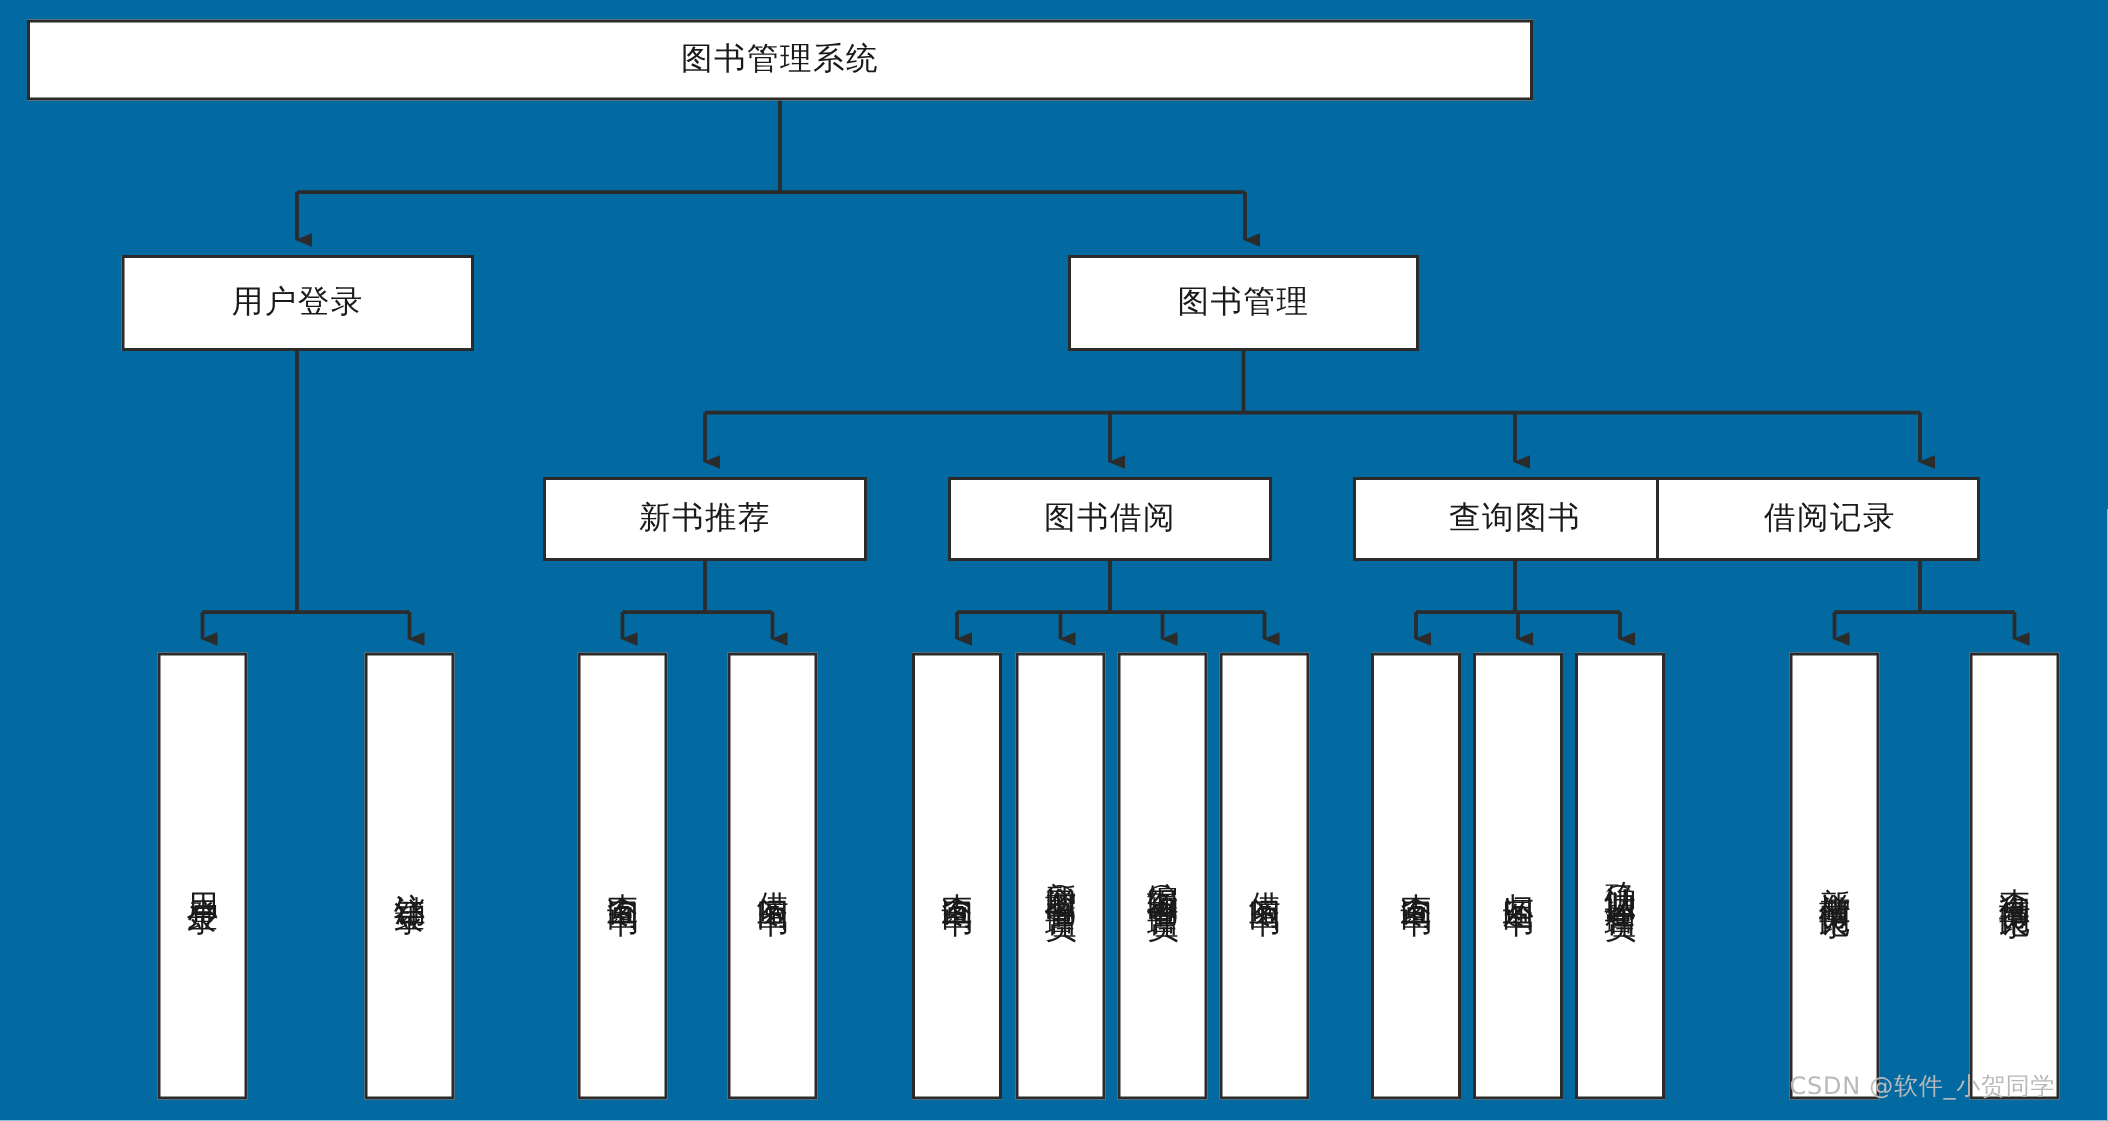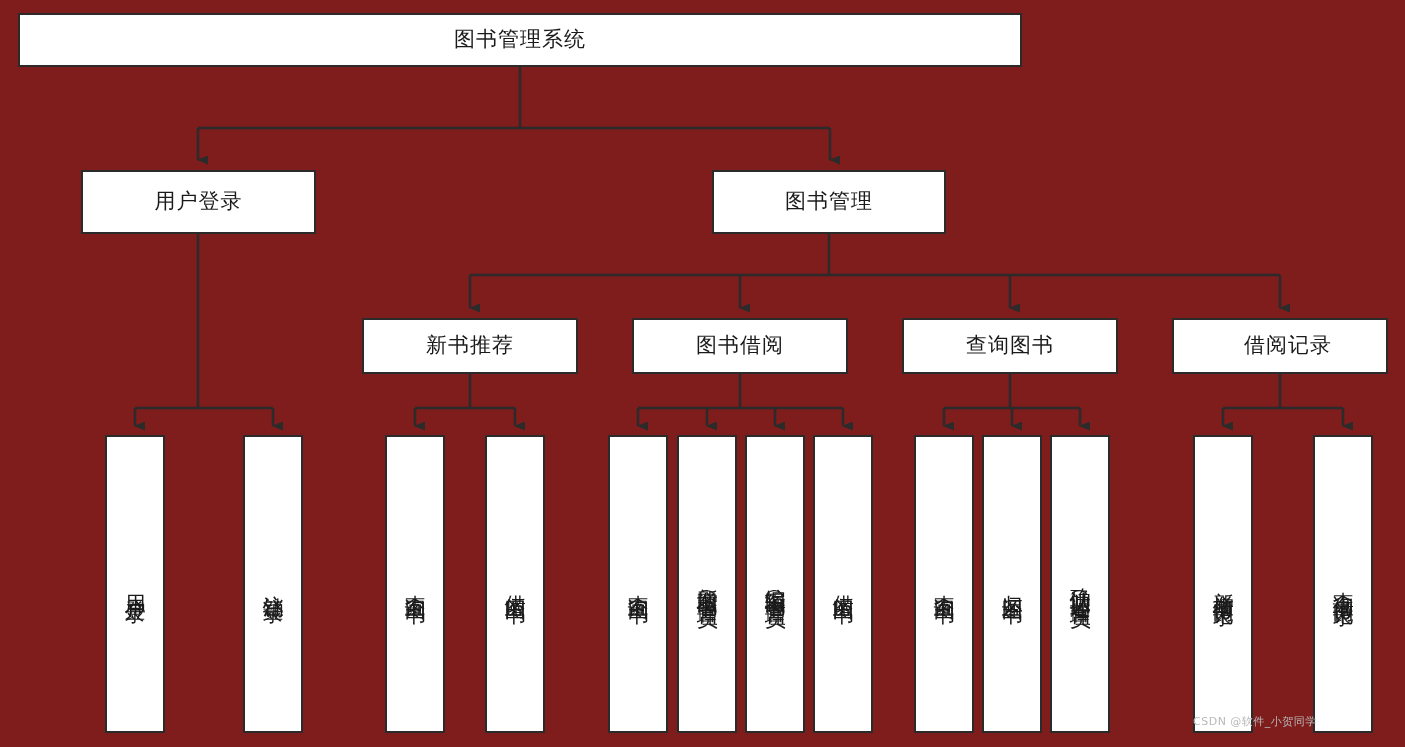--- a/index.html
+++ b/index.html
@@ -7,21 +7,21 @@
     padding: 0;
     background: #ffffff;
   }
   body {
     font-family: "DejaVu Sans", "Liberation Sans", sans-serif;
   }
   #canvas {
     position: relative;
     width: 1405px;
     height: 747px;
-    background: #7f1d1d;
+    background: #0369a1;
     overflow: hidden;
     text-decoration: underline;
   }
   svg.wires {
     position: absolute;
     left: 0;
     top: 0;
     width: 1405px;
     height: 747px;
     pointer-events: none;
@@ -52,21 +52,21 @@
     justify-content: center;
     text-align: center;
   }
   .node.vertical .vtext {
     writing-mode: vertical-rl;
     text-orientation: upright;
     white-space: nowrap;
   }
   .watermark {
     position: absolute;
-    font-size: 11px;
+    font-size: 16px;
     color: #b9b9b9;
     letter-spacing: 0.5px;
     white-space: nowrap;
     user-select: none;
   }
 </style>
 </head>
 <body>
 
 <div id="canvas">
@@ -134,21 +134,21 @@
 
   <div class="node horizontal" style="left:712px; top:170px; width:234px; height:64px;">
     <span>图书管理</span>
   </div>
   <div class="node horizontal" style="left:632px; top:318px; width:216px; height:56px;text-align:center;">
     <span>图书借阅</span>
   </div>
   <div class="node horizontal" style="left:902px; top:318px; width:216px; height:56px;">
     <span>查询图书</span>
   </div>
-  <div class="node horizontal" style="left:1172px; top:318px; width:216px; height:56px;padding-left:16px;">
+  <div class="node horizontal" style="left:1104px; top:318px; width:216px; height:56px;padding-left:16px;">
     <span>借阅记录</span>
   </div>
 
   <div class="node vertical" style="left:105px; top:435px; width:60px; height:298px;">
     <span class="vtext">用户登录</span>
   </div>
   <div class="node vertical" style="left:243px; top:435px; width:60px; height:298px;">
     <span class="vtext">注销登录</span>
   </div>
   <div class="node vertical" style="left:385px; top:435px; width:60px; height:298px;">

